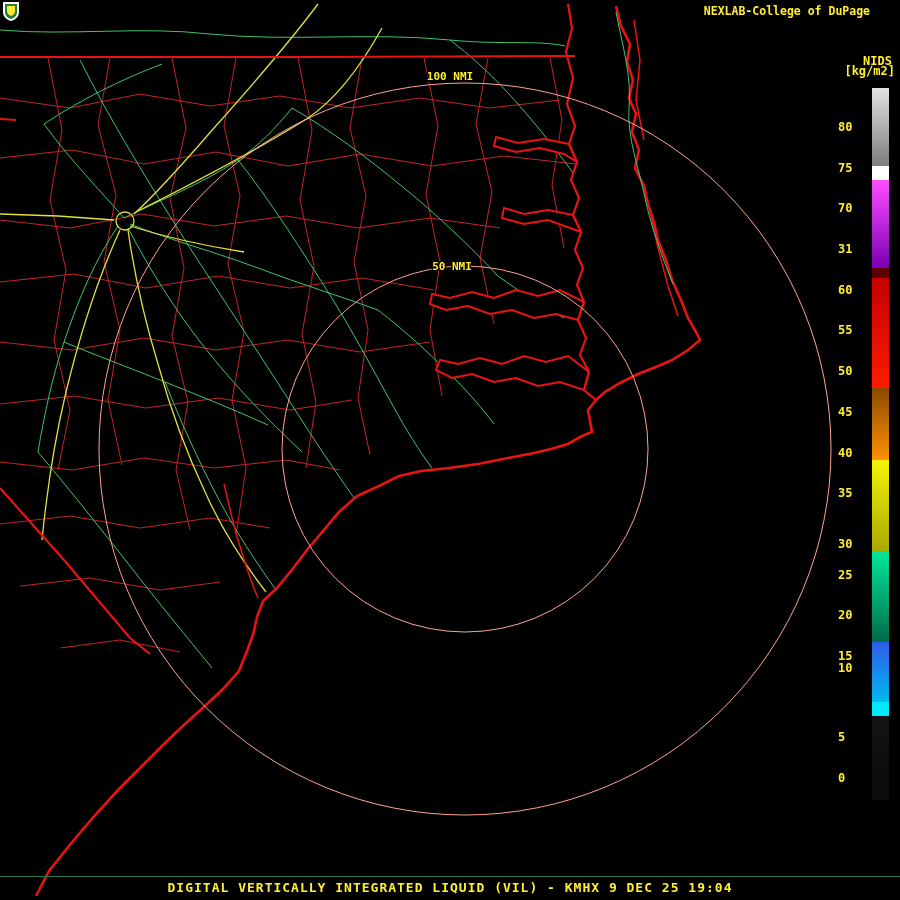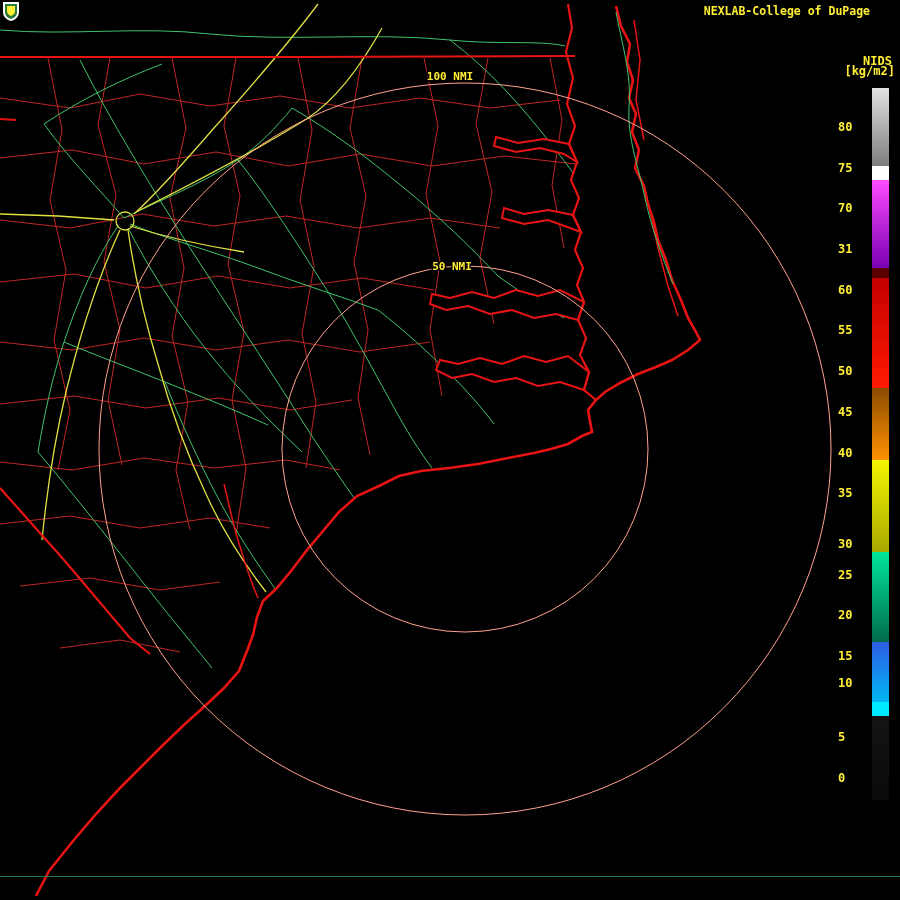--- a/index.html
+++ b/index.html
@@ -160,20 +160,21 @@
       <div class="tick-label" style="top: 281.75px;">60</div>
       <div class="tick-label" style="top: 322.438px;">55</div>
       <div class="tick-label" style="top: 363.125px;">50</div>
       <div class="tick-label" style="top: 403.812px;">45</div>
       <div class="tick-label" style="top: 444.5px;">40</div>
       <div class="tick-label" style="top: 485.188px;">35</div>
       <div class="tick-label" style="top: 536px;">30</div>
       <div class="tick-label" style="top: 566.562px;">25</div>
       <div class="tick-label" style="top: 607.25px;">20</div>
       <div class="tick-label" style="top: 647.938px;">15</div>
-      <div class="tick-label" style="top: 675px;">10</div>
+      <div class="tick-label" style="top: 660px;">10</div>
       <div class="tick-label" style="top: 729.312px;">5</div>
       <div class="tick-label" style="top: 770px;">0</div>
     </div>
 
   <div class="footer-line"></div>
+  <div class="txt footer-text">DIGITAL VERTICALLY INTEGRATED LIQUID (VIL) - KMHX 9 DEC 25 19:04</div>
 
 </div>
 
 </body></html>

